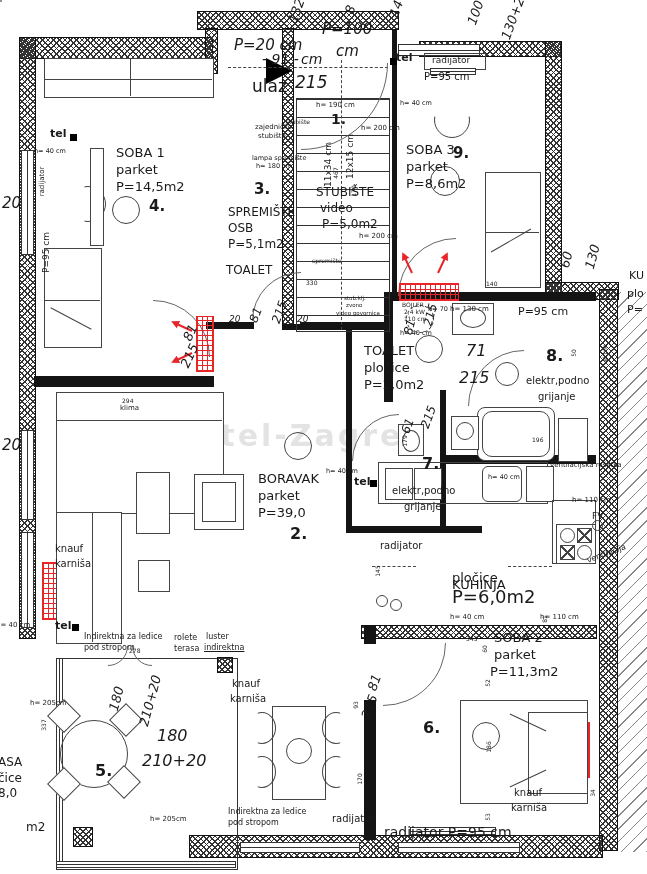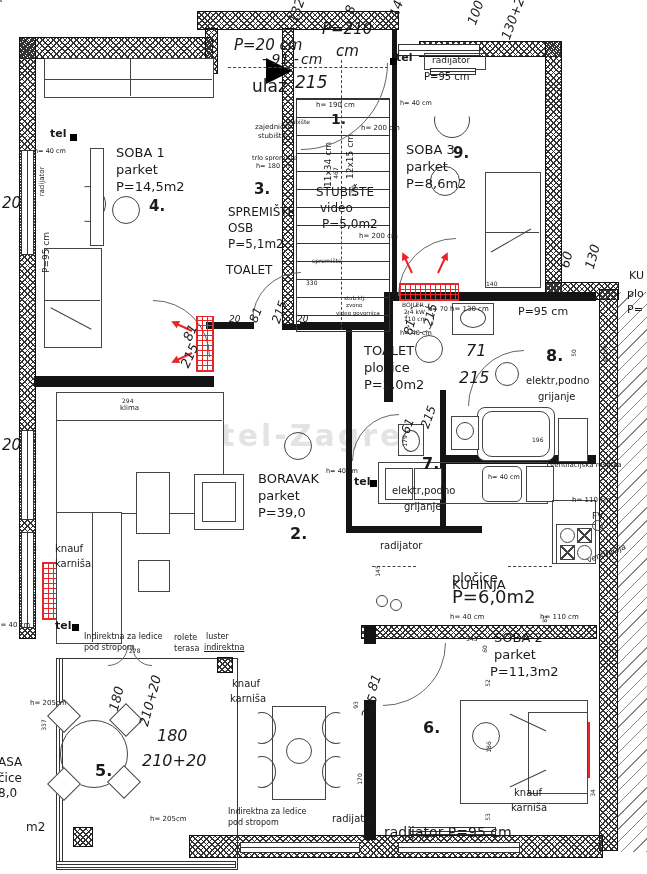--- a/index.html
+++ b/index.html
@@ -193,34 +193,34 @@
 
   <div class="furn" style="left:460px;top:700px;width:126px;height:102px;"></div>
   <div class="furn" style="left:528px;top:712px;width:58px;height:80px;"></div>
   <div class="line-h" style="left:508px;top:722px;width:40px;transform:rotate(25deg);"></div>
   <div class="line-h" style="left:508px;top:778px;width:40px;transform:rotate(-25deg);"></div>
   <div class="circ" style="left:472px;top:722px;width:26px;height:26px;"></div>
   <div class="win h" style="left:410px;top:827px;width:86px;height:8px;"></div>
 
   <div id="labels">
       <span class="lbl i" style="left: 234px; top: 38px; font-size: 15px;">P=20 cm</span>
-      <span class="lbl i" style="left: 322px; top: 22px; font-size: 15px;">P=210</span>
+      <span class="lbl i" style="left: 322px; top: 22px; font-size: 15px;">P=100</span>
       <span class="lbl i" style="left: 336px; top: 44px; font-size: 15px;">cm</span>
       <span class="lbl i" style="left: 262px; top: 52px; font-size: 14px;">- 91 -</span>
       <span class="lbl i" style="left: 301px; top: 52px; font-size: 14px;">cm</span>
       <span class="lbl" style="left: 252px; top: 78px; font-size: 17px;">ulaz</span>
       <span class="lbl i" style="left: 295px; top: 74px; font-size: 17px;">215</span>
       <span class="lbl b" style="left: 331px; top: 112px; font-size: 14px;">1.</span>
       <span class="lbl" style="left: 255px; top: 124px; font-size: 7px;">zajedničko</span>
       <span class="lbl" style="left: 258px; top: 133px; font-size: 7px;">stubište</span>
       <span class="lbl" style="left: 286px; top: 119px; font-size: 6px;">stubište</span>
       <span class="lbl" style="left: 316px; top: 102px; font-size: 7px;">h= 190 cm</span>
       <span class="lbl" style="left: 361px; top: 125px; font-size: 7px;">h= 200 cm</span>
       <span class="lbl" style="left: 359px; top: 233px; font-size: 7px;">h= 200 cm</span>
-      <span class="lbl" style="left: 252px; top: 155px; font-size: 6.5px;">trlo spremište</span>
+      <span class="lbl" style="left: 252px; top: 155px; font-size: 6.5px;">lampa spremište</span>
       <span class="lbl" style="left: 256px; top: 163px; font-size: 6.5px;">h= 180 cm</span>
       <span class="lbl b" style="left: 254px; top: 182px; font-size: 15px;">3.</span>
       <span class="lbl" style="left: 228px; top: 206px; font-size: 12px;">SPREMIŠTE</span>
       <span class="lbl" style="left: 228px; top: 222px; font-size: 12px;">OSB</span>
       <span class="lbl" style="left: 228px; top: 238px; font-size: 12px;">P=5,1m2</span>
       <span class="lbl" style="left: 226px; top: 264px; font-size: 12px;">TOALET</span>
       <span class="lbl" style="left: 316px; top: 186px; font-size: 12px;">STUBIŠTE</span>
       <span class="lbl" style="left: 320px; top: 202px; font-size: 12px;">video</span>
       <span class="lbl" style="left: 322px; top: 218px; font-size: 12px;">P=5,0m2</span>
       <span class="lbl" style="left: 312px; top: 258px; font-size: 6px;">spremište</span>

